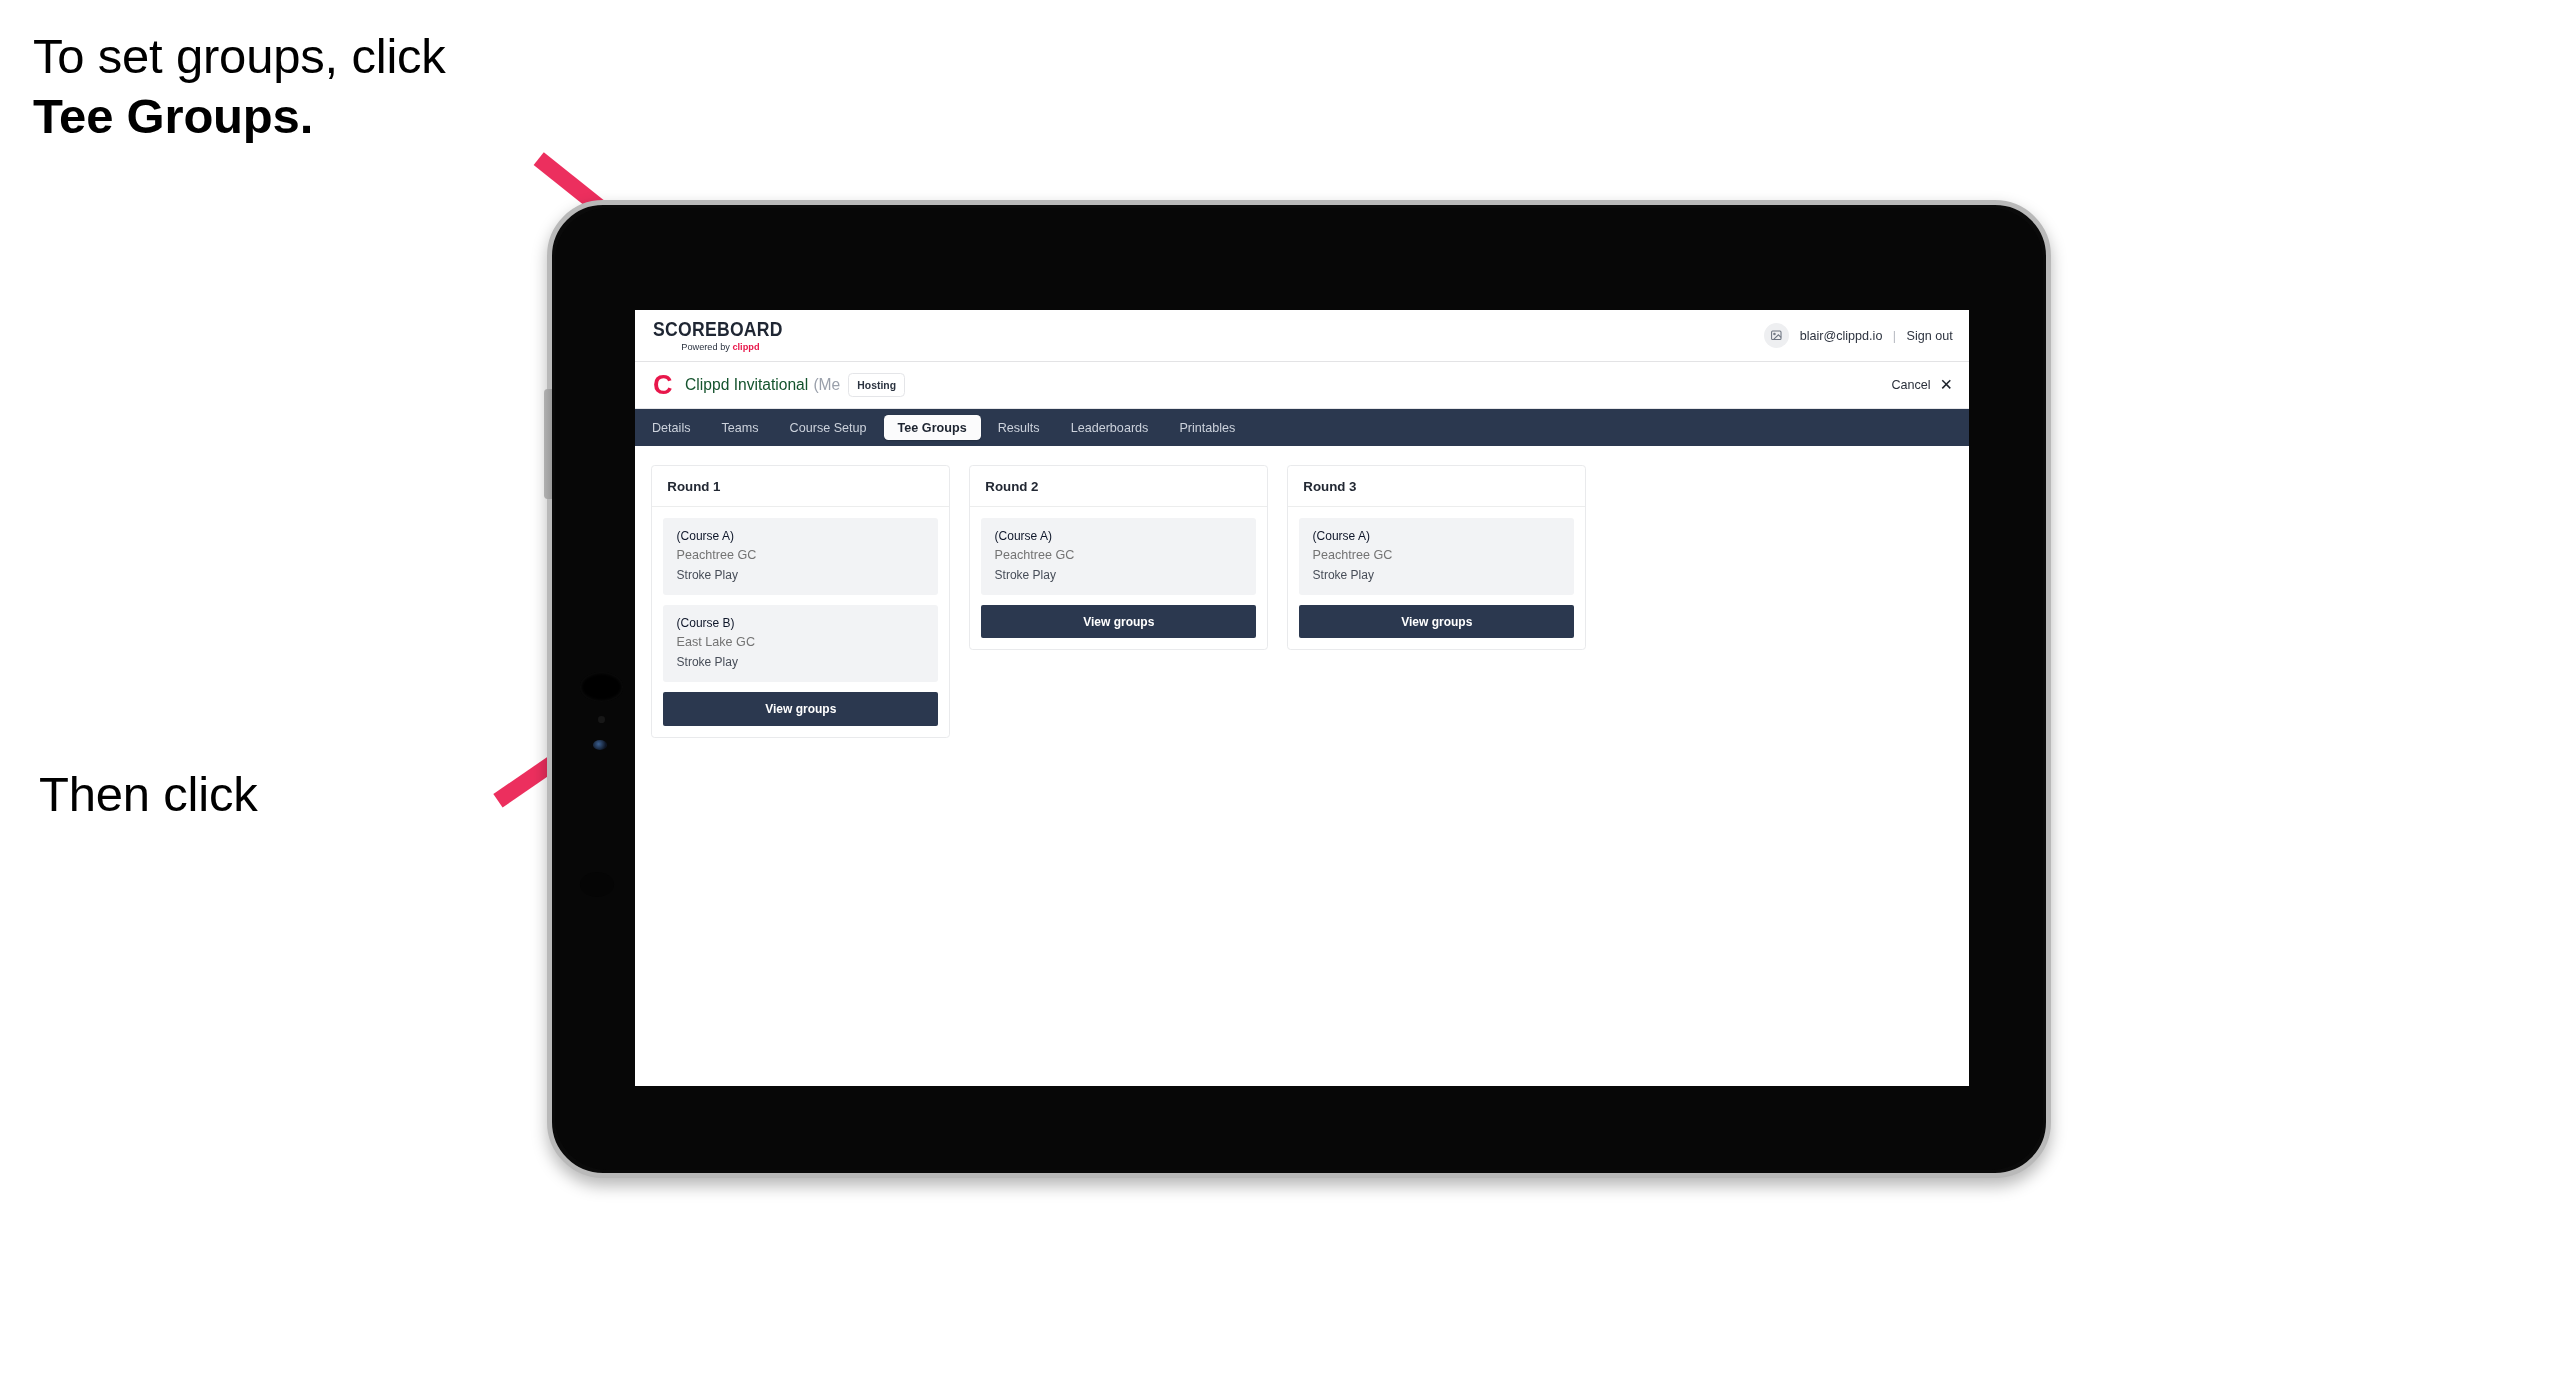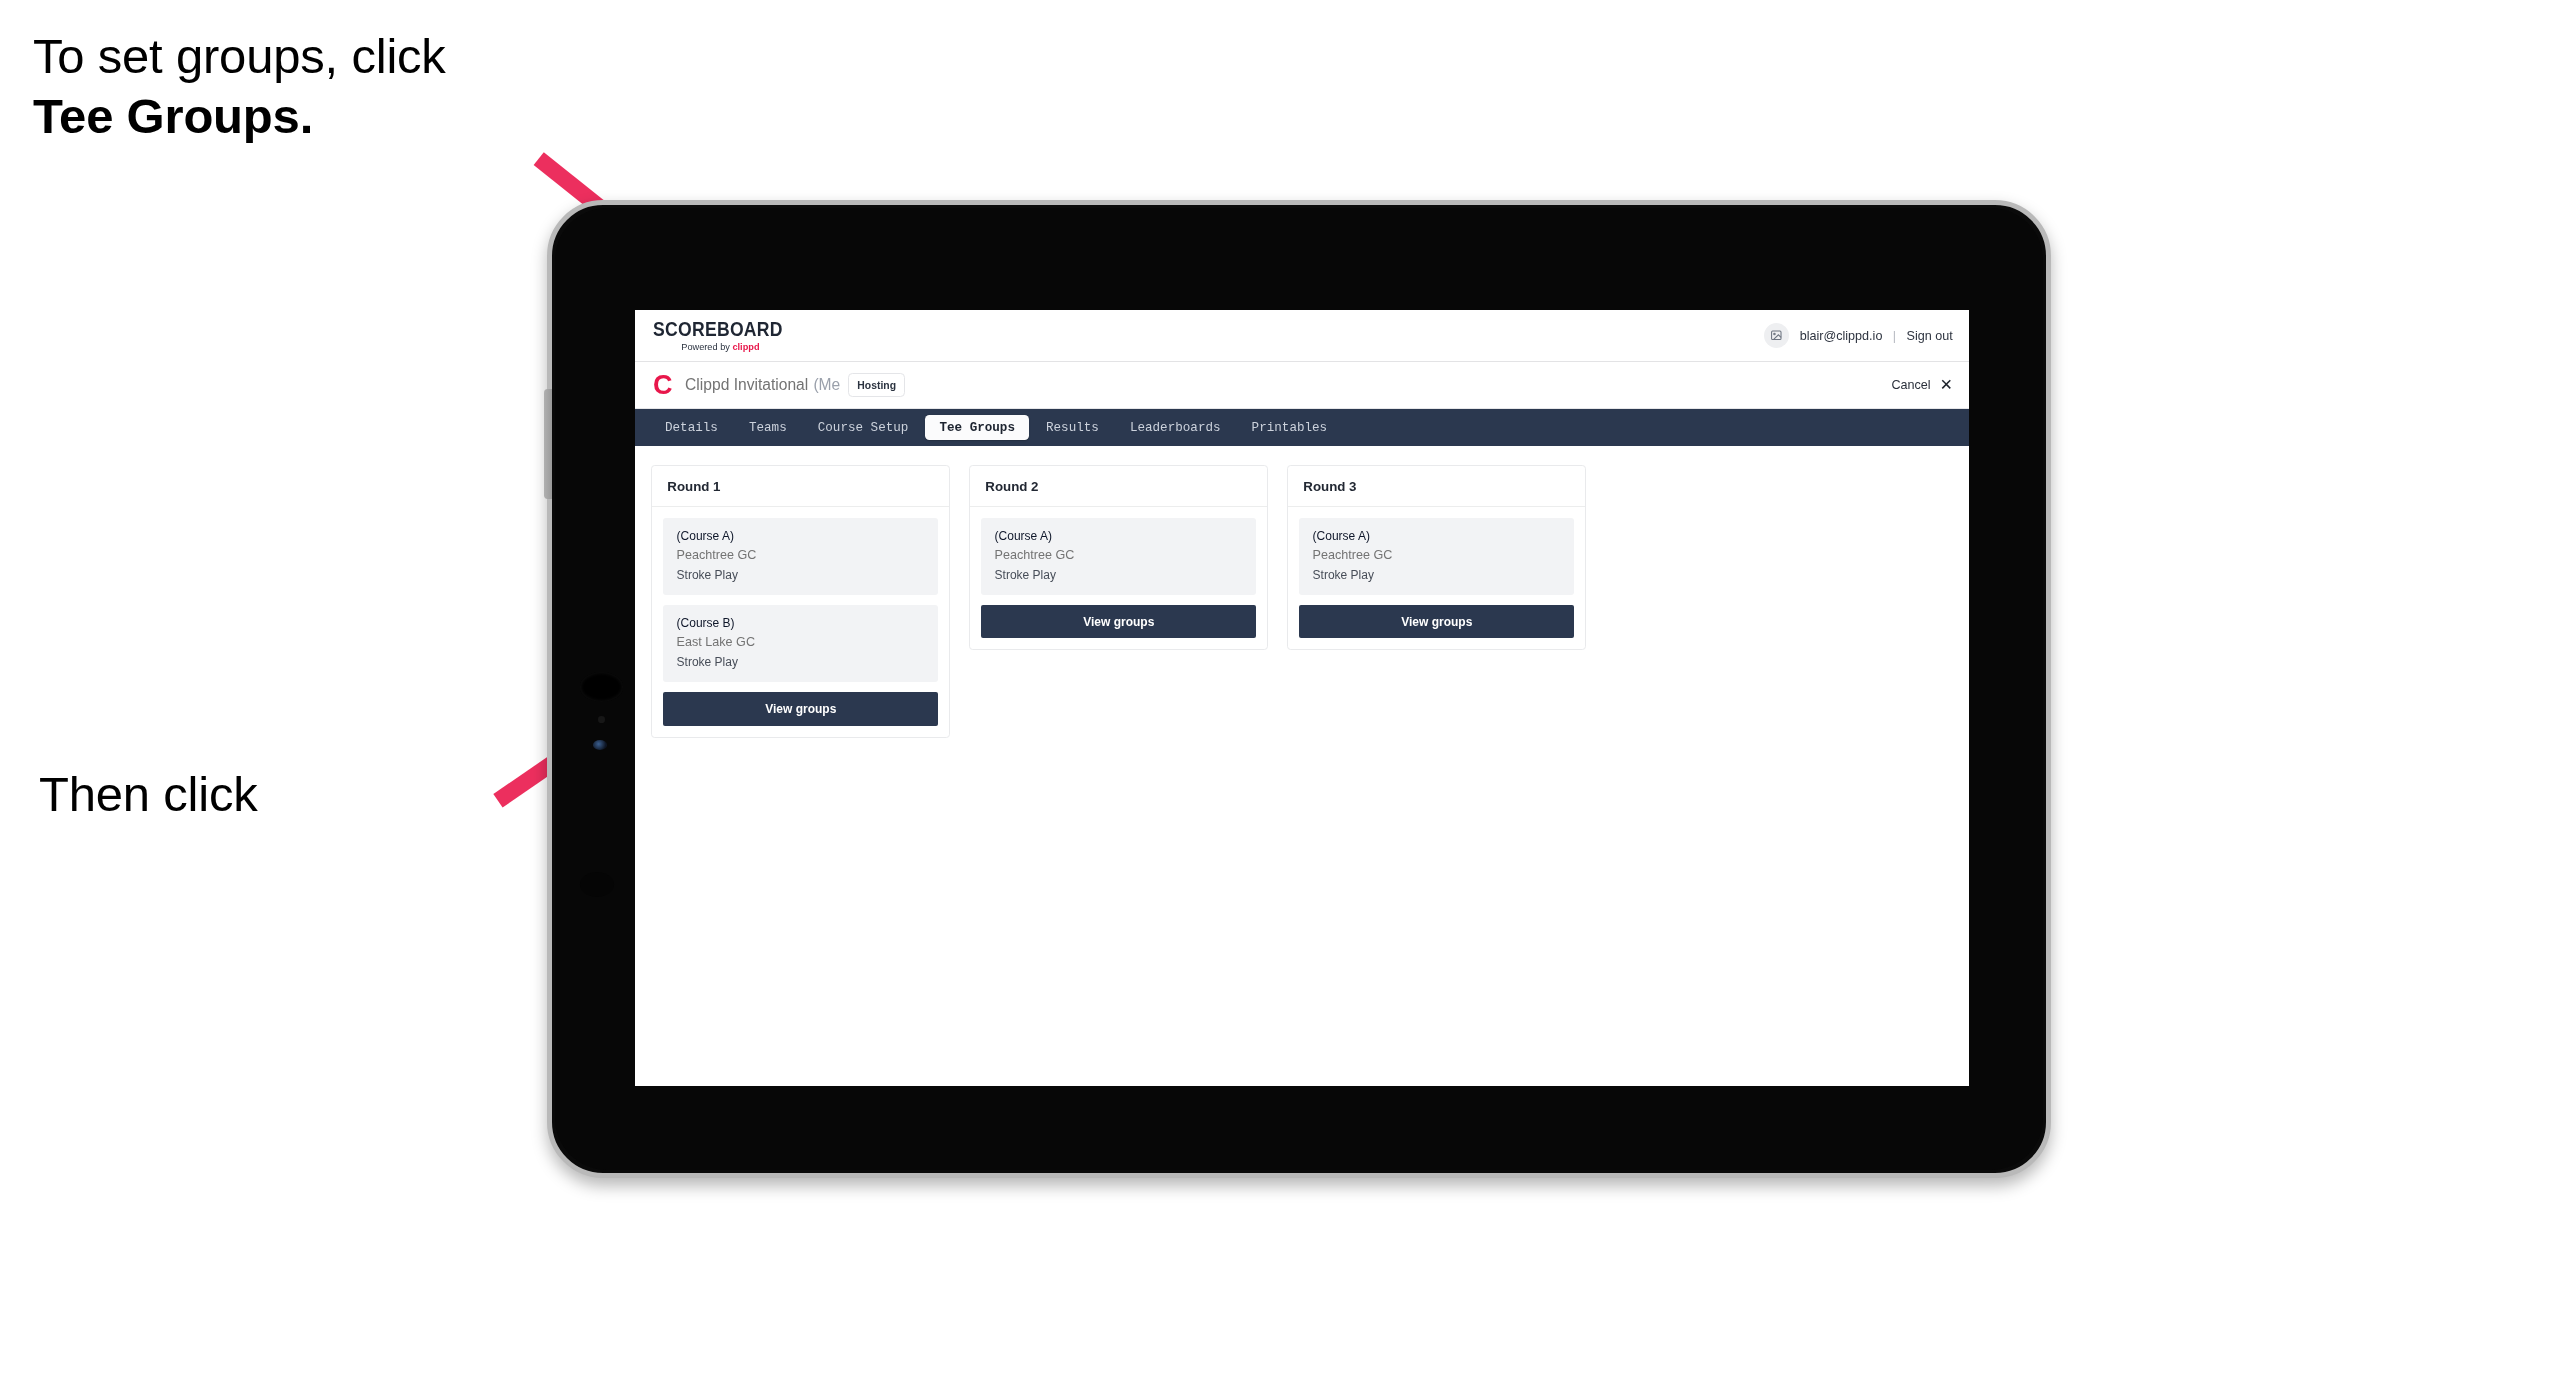--- a/index.html
+++ b/index.html
@@ -132,39 +132,38 @@
   #subheader {
     display:flex; align-items:center;
     height: 47px; padding: 0 16.3px 0 18px;
     background:#fff; border-bottom:0.7px solid #e6e6e8;
   }
   #sub-logo {
     font-weight:700; font-size:27px; color:#e8174b;
     font-family:"Liberation Sans","sans-serif"; line-height:1;
     margin-right: 13.3px; letter-spacing:-0.7px;
   }
-  #tourn-name { font-size: 15.6px; color:#737373; }
+  #tourn-name { font-size: 15.6px; color:#14532d; }
   #tourn-gender { font-size: 15.6px; color:#9aa0ab; margin-left:5.2px; }
   #hosting-badge {
     margin-left: 8px;
     font-size: 10.4px; font-weight:700; color:#2b3340;
     background:#fff; border:0.7px solid #e4e5e8; border-radius:4.4px;
     padding: 5.2px 8.1px;
   }
   #subheader-right { margin-left:auto; display:flex; align-items:center; gap:9px; font-size:12.6px; color:#2a303b; cursor:pointer; }
   #cancel-x { font-size: 15.6px; line-height:1; color:#1d222b; }
 
   
   #tabstrip {
     background:#2b384f;
     height: 37px;
     display:flex; align-items:center;
-    padding: 0 16px;
+    padding: 0 3px;
     gap: 3px;
-    font-family: Liberation Mono, monospace;
   }
   .tab {
     font-size: 12.6px; color:#ccd2dc;
     padding: 5.2px 14px; border-radius: 4.4px; cursor:pointer;
     white-space: nowrap;
   }
   .tab.active {
     background:#fbfbfc; color:#1d2430; font-weight:700;
     box-shadow: 0 0.7px 1.5px rgba(0,0,0,0.2);
   }

